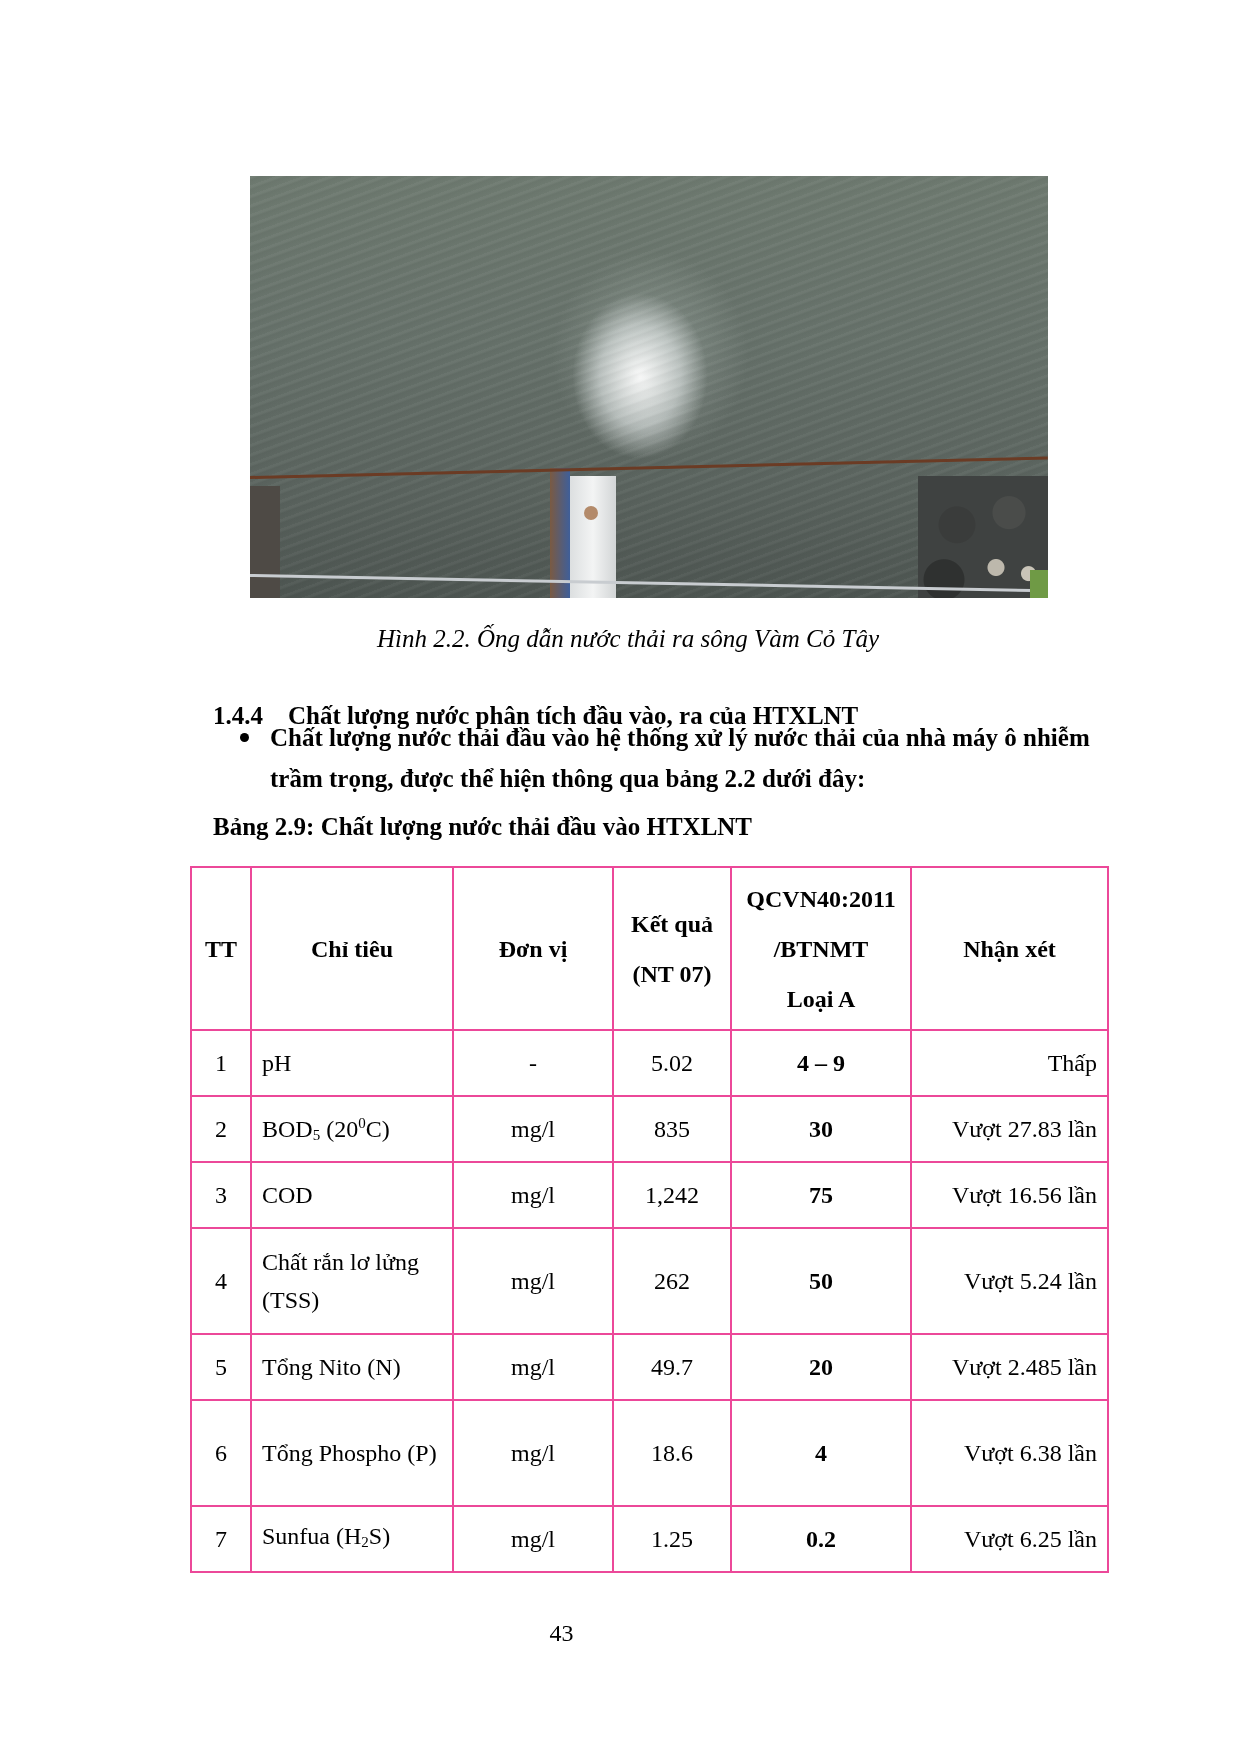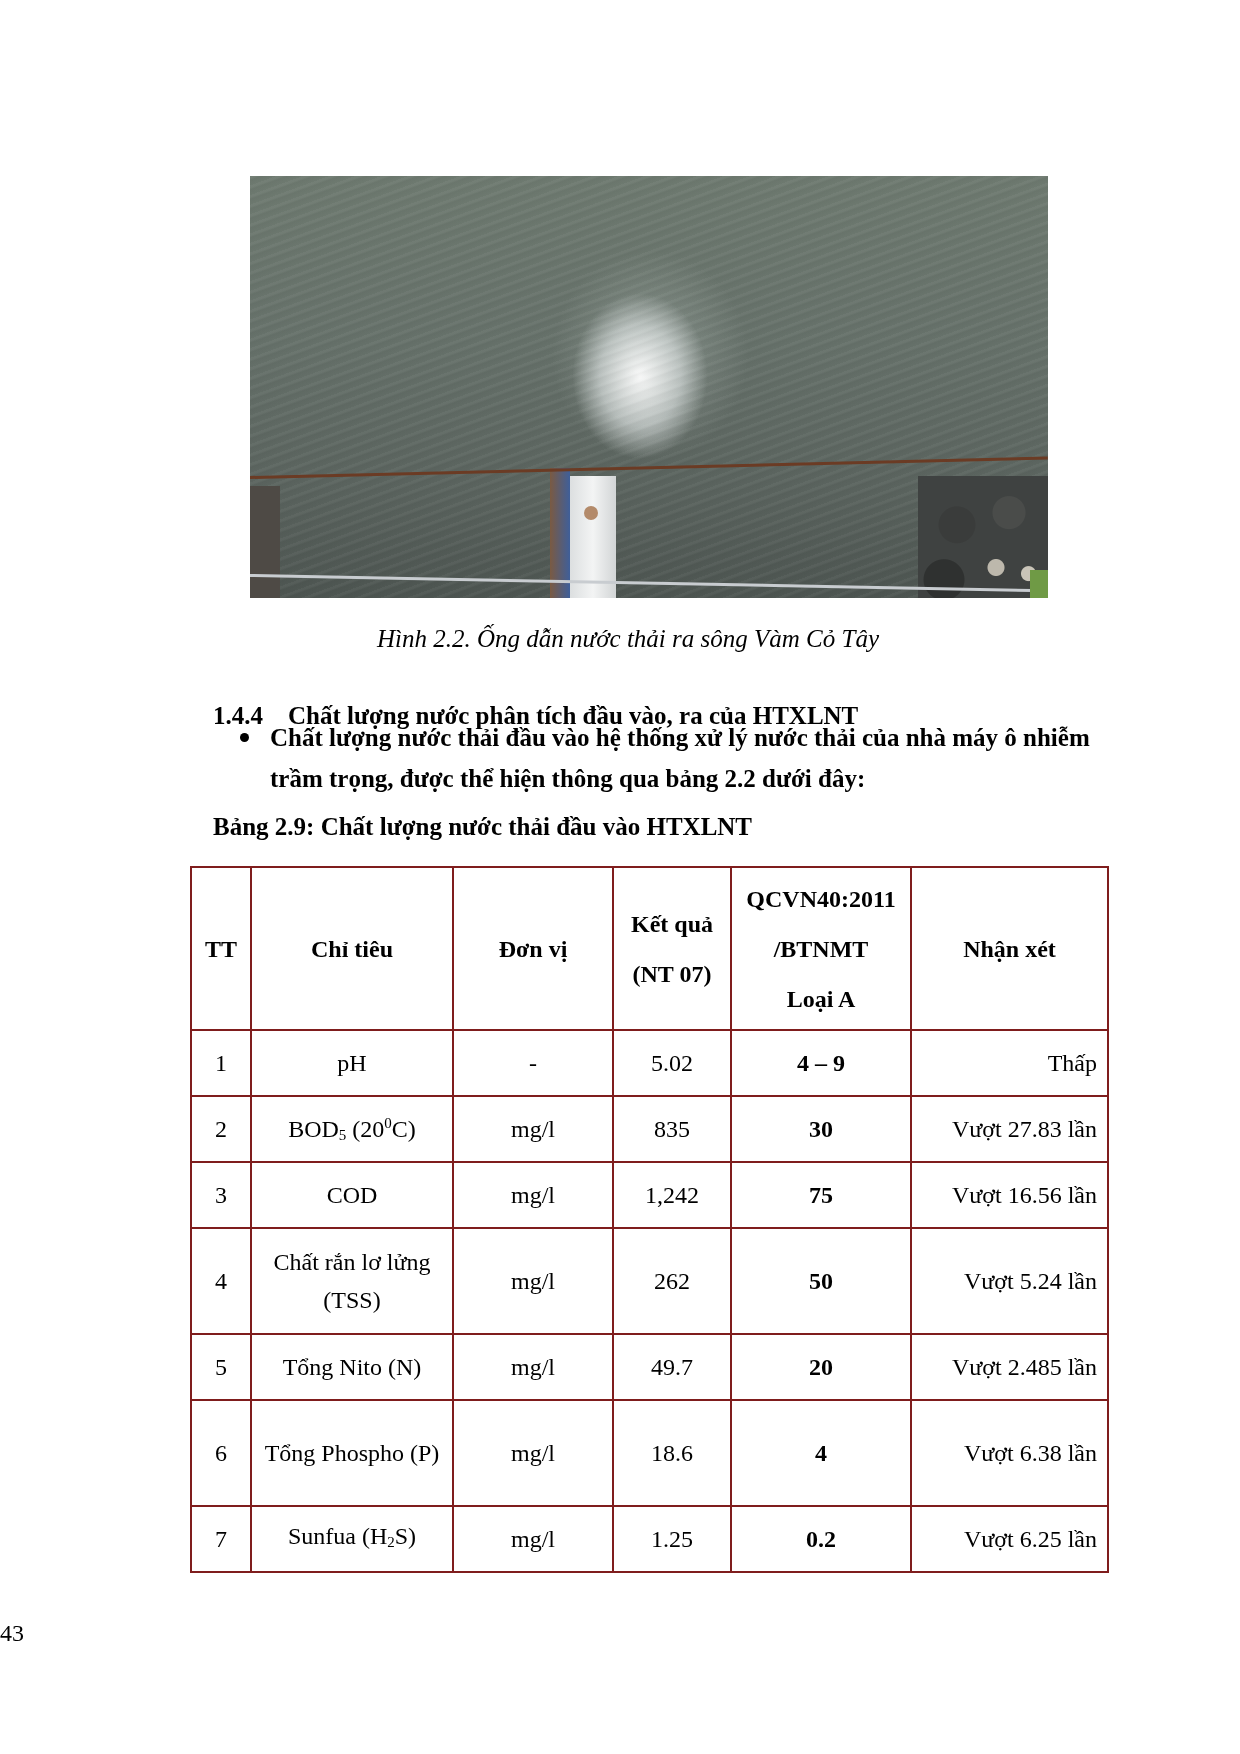--- a/index.html
+++ b/index.html
@@ -76,37 +76,37 @@
     .bullet .text { margin-left: 30px; display: block; }
     .table-title {
       position: absolute; left: 213px; top: 813px; font-weight: bold; font-size: 25px; white-space: nowrap;
     }
 
     table.data {
       position: absolute; left: 190px; top: 866px; width: 919px;
       border-collapse: collapse; font-size: 24px;
     }
     table.data th, table.data td {
-      border: 2px solid #7f1d1d; padding: 0 10px; vertical-align: middle;
+      border: 2px solid #ec4899; padding: 0 10px; vertical-align: middle;
     }
     table.data th { font-weight: bold; text-align: center; line-height: 50px; height: 161px; padding: 0 4px; }
     table.data td { height: 64px; line-height: 38px; }
     table.data tr.tall td { height: 104px; }
     .c-tt { width: 38px; text-align: center; }
-    .c-name { width: 180px; text-align: center; }
+    .c-name { width: 180px; text-align: left; }
     .c-unit { width: 138px; text-align: center; }
     .c-res { width: 96px; text-align: center; }
     .c-std { width: 158px; text-align: center; font-weight: bold; }
     .c-note { text-align: right; }
     sub, sup { font-size: 15px; }
     sub { vertical-align: -3px; }
     sup { vertical-align: 9px; }
 
     .page-number {
-      position: absolute; left: 0; width: 1123px; top: 1620px; font-size: 24px;
+      position: absolute; left: 0; width: 1123px; top: 1620px; text-align: center; font-size: 24px;
     }
   </style>
 </head>
 <body>
 
 <div class="photo" title="Photo of a white discharge pipe releasing wastewater into a grey-green river, with rusty and silver barbed wire in the foreground and rocks on the right bank">
   <div class="ripple"></div>
   <div class="bank-left"></div>
   <div class="rocks"></div>
   <div class="pipe-frame"></div>

